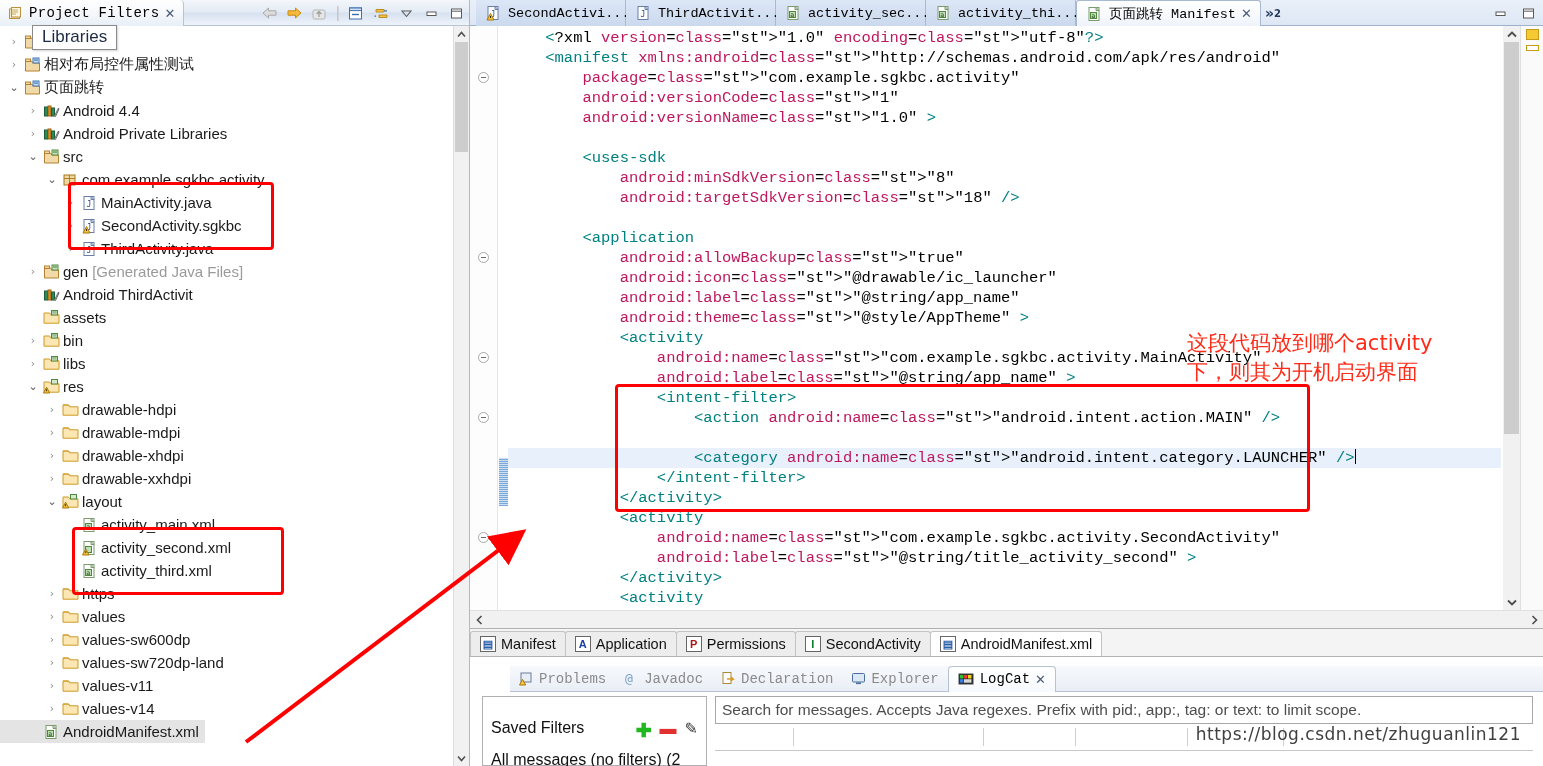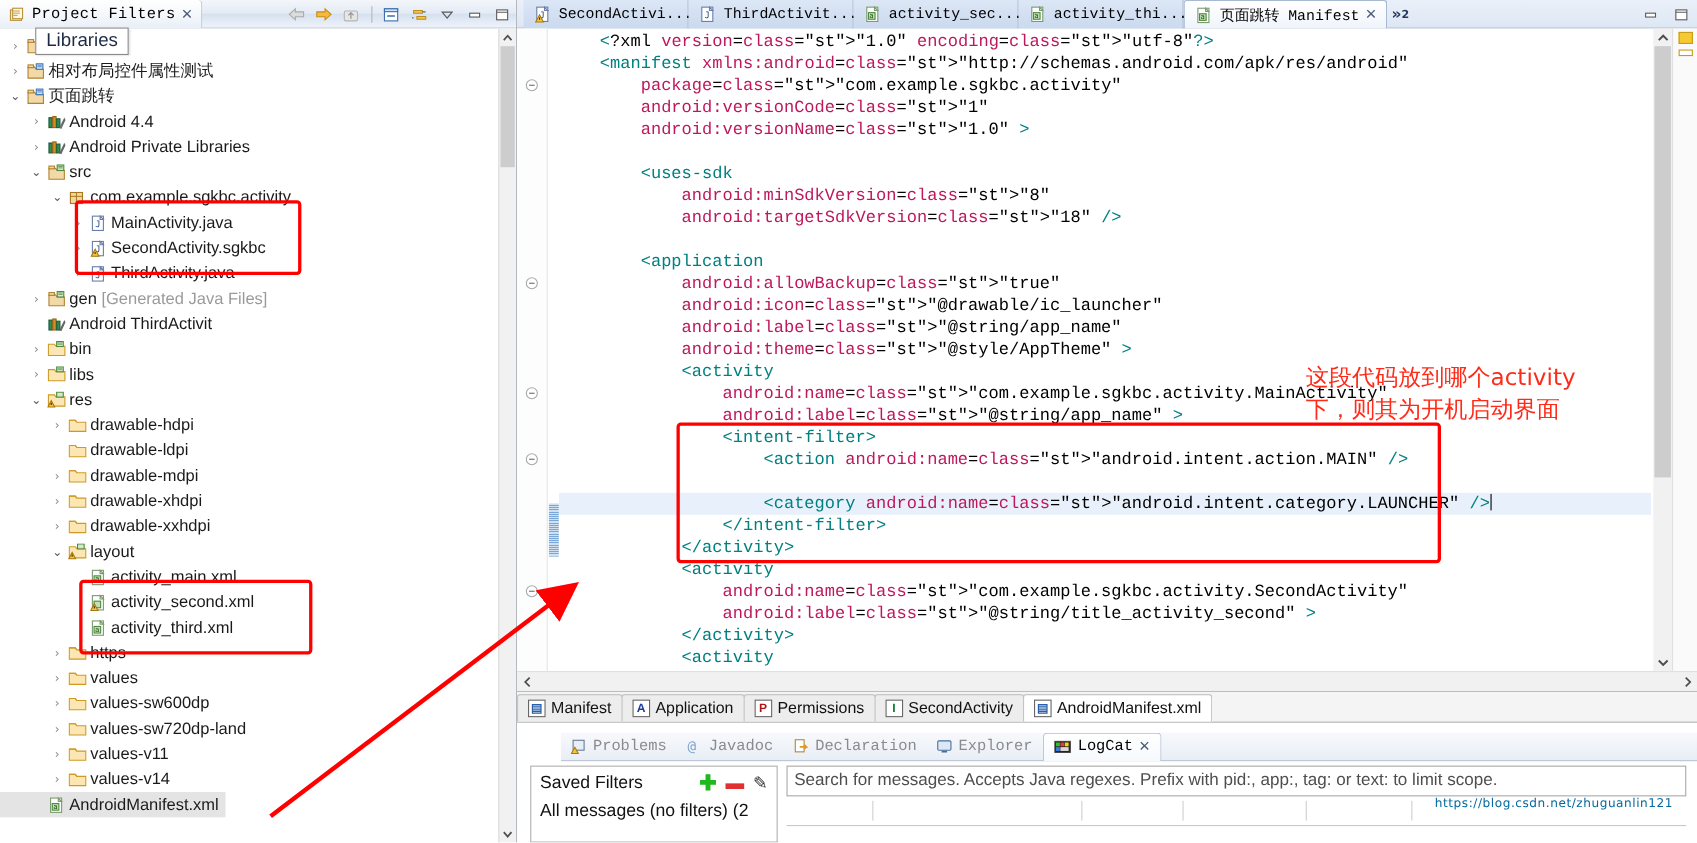--- a/index.html
+++ b/index.html
@@ -260,41 +260,41 @@
     background: linear-gradient(to bottom, #ffffff 0%, #f6f9fd 100%);
     border: 1px solid #b6c2d4; border-bottom: none;
     border-top-left-radius: 4px; border-top-right-radius: 4px;
   }
   .bv-body { position: absolute; left: 0; top: 26px; right: 0; bottom: 0; display: flex; }
   .filters {
     width: 225px; border: 1px solid #b0b0b0; margin: 4px 0 0 12px;
     background: #fff; position: relative;
   }
   .filters-head {
-    display: flex; align-items: center; height: 30px; padding: 0 8px;
-    font-size: 16px; color: #111;
+    display: flex; height: 30px; padding: 0 8px;
+    font-size: 16px; color: #111; margin-top: 22px;
   }
   .filters-head .sp { flex: 1; }
   .filters-item {
     font-size: 16px; color: #111; padding: 2px 8px;
   }
   .logpanel { flex: 1; margin: 4px 10px 0 8px; position: relative; }
   .search-box {
     height: 28px; border: 1px solid #a8a8a8; background: #fff;
     display: flex; align-items: center; padding: 0 6px;
     font-size: 15.5px; color: #4e4e4e;
   }
   .col-head {
     position: absolute; left: 0; right: 0; top: 29px; height: 26px;
     border-bottom: 1px solid #c8c8c8; background: #fff;
   }
   .col-sep { position: absolute; top: 3px; width: 1px; height: 18px; background: #cfcfcf; }
   .watermark {
     position: absolute; right: 12px; top: 28px;
-    font-size: 11px; color: #0369a1; letter-spacing: .5px;
+    font-size: 17px; color: #404040; letter-spacing: .5px;
     font-family: "DejaVu Sans", sans-serif;
     z-index: 1; pointer-events: none;
   }
 
   
   #arrow-overlay { position: absolute; left: 0; top: 0; width: 1543px; height: 766px;
                    pointer-events: none; z-index: 28; }
 </style>
 </head>
 <body>
@@ -504,20 +504,31 @@
               <svg width="17" height="16" viewBox="0 0 17 16">
                 <rect x="1.5" y="4" width="3" height="9" fill="#2e8b57" stroke="#1c5c38"></rect>
                 <rect x="5" y="3" width="3" height="10" fill="#d98e24" stroke="#9a6212"></rect>
                 <rect x="8.5" y="5" width="3" height="8" fill="#2e8b57" stroke="#1c5c38"></rect>
                 <path d="M11.5 13 L15.5 5 L16 6 L12.5 13.5z" fill="#f0f0f0" stroke="#666"></path>
               </svg>
             </span>
             <span class="tlabel">Android ThirdActivit</span>
           </div>
           <div class="trow" style="padding-left: 25px;">
+            <span class="arrow"></span>
+            <span class="ticon">
+              <svg width="17" height="15" viewBox="0 0 17 15">
+                <path d="M1 3 h5.5 l1.3 1.8 h8.2 v8.4 h-15 z" fill="#fbe6b4" stroke="#cf9a24"></path>
+                <rect x="8.5" y="0.5" width="6" height="4.5" fill="#d7e8cf" stroke="#4d8a3c"></rect>
+                <path d="M9.3 1.8h4.3M9.3 3h4.3" stroke="#4d8a3c" stroke-width=".6"></path>
+              </svg>
+            </span>
+            <span class="tlabel">assets</span>
+          </div>
+          <div class="trow" style="padding-left: 25px;">
             <span class="arrow">›</span>
             <span class="ticon">
               <svg width="17" height="15" viewBox="0 0 17 15">
                 <path d="M1 3 h5.5 l1.3 1.8 h8.2 v8.4 h-15 z" fill="#fbe6b4" stroke="#cf9a24"></path>
                 <rect x="8.5" y="0.5" width="6" height="4.5" fill="#d7e8cf" stroke="#4d8a3c"></rect>
                 <path d="M9.3 1.8h4.3M9.3 3h4.3" stroke="#4d8a3c" stroke-width=".6"></path>
               </svg>
             </span>
             <span class="tlabel">bin</span>
           </div>
@@ -546,30 +557,20 @@
           </div>
           <div class="trow" style="padding-left: 44px;">
             <span class="arrow">›</span>
             <span class="ticon">
               <svg width="17" height="15" viewBox="0 0 17 15">
                 <path d="M1 3 h5.5 l1.3 1.8 h8.2 v8.4 h-15 z" fill="#fbe6b4" stroke="#cf9a24"></path>
                 <path d="M1 3 h5.5 l1.3 1.8" fill="none" stroke="#cf9a24"></path>
               </svg>
             </span>
             <span class="tlabel">drawable-hdpi</span>
-          </div>
-          <div class="trow" style="padding-left: 44px;">
-            <span class="arrow"></span>
-            <span class="ticon">
-              <svg width="17" height="15" viewBox="0 0 17 15">
-                <path d="M1 3 h5.5 l1.3 1.8 h8.2 v8.4 h-15 z" fill="#fbe6b4" stroke="#cf9a24"></path>
-                <path d="M1 3 h5.5 l1.3 1.8" fill="none" stroke="#cf9a24"></path>
-              </svg>
-            </span>
-            <span class="tlabel">drawable-ldpi</span>
           </div>
           <div class="trow" style="padding-left: 44px;">
             <span class="arrow">›</span>
             <span class="ticon">
               <svg width="17" height="15" viewBox="0 0 17 15">
                 <path d="M1 3 h5.5 l1.3 1.8 h8.2 v8.4 h-15 z" fill="#fbe6b4" stroke="#cf9a24"></path>
                 <path d="M1 3 h5.5 l1.3 1.8" fill="none" stroke="#cf9a24"></path>
               </svg>
             </span>
             <span class="tlabel">drawable-mdpi</span>

